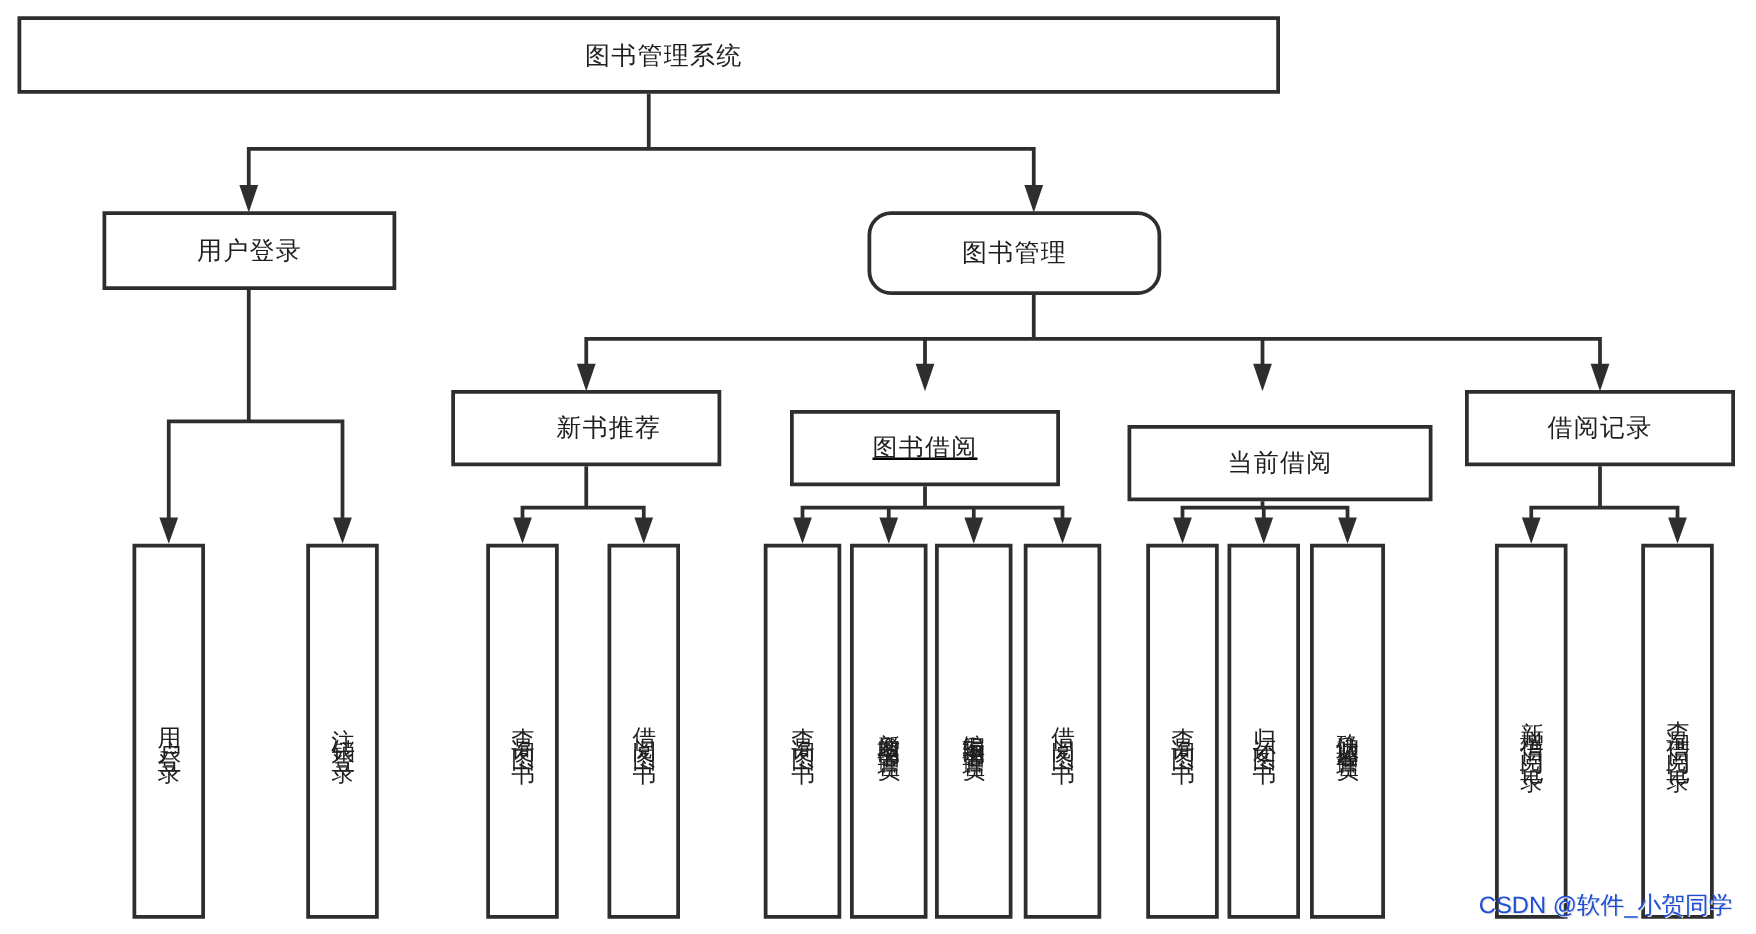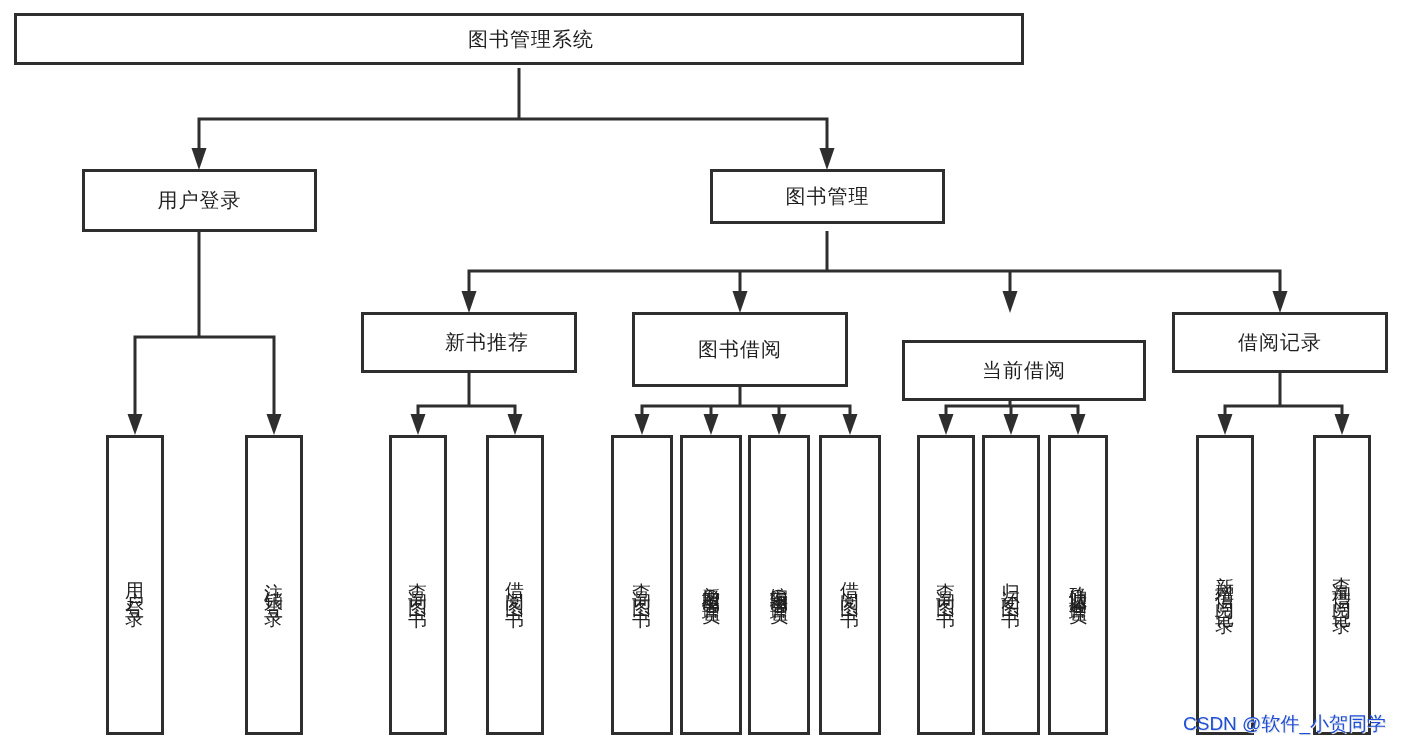--- a/index.html
+++ b/index.html
@@ -97,35 +97,35 @@
       <polygon points="771.5,414 786.5,414 779,435"></polygon>
       <polygon points="842.5,414 857.5,414 850,435"></polygon>
       <polygon points="938.5,414 953.5,414 946,435"></polygon>
       <polygon points="1003.5,414 1018.5,414 1011,435"></polygon>
       <polygon points="1070.5,414 1085.5,414 1078,435"></polygon>
       <polygon points="1217.5,414 1232.5,414 1225,435"></polygon>
       <polygon points="1334.5,414 1349.5,414 1342,435"></polygon>
     </g>
   </svg>
 
-  <div class="box" style="left:14px; top:13px; width:1010px; height:52px;padding-left:24px;">
+  <div class="box" style="left:14px; top:13px; width:1010px; height:62px;padding-left:24px;">
     <span class="h-label">图书管理系统</span>
   </div>
 
   <div class="box" style="left:82px; top:169px; width:235px; height:63px;">
     <span class="h-label">用户登录</span>
   </div>
-  <div class="box" style="left:710px; top:169px; width:235px; height:55px;">
+  <div class="box" style="left:694px; top:169px; width:235px; height:67px;border-radius:19px;">
     <span class="h-label">图书管理</span>
   </div>
 
   <div class="box" style="left:361px; top:312px; width:216px; height:61px;padding-left:36px;">
     <span class="h-label">新书推荐</span>
   </div>
-  <div class="box" style="left:632px; top:312px; width:216px; height:75px;">
+  <div class="box" style="left:632px; top:328px; width:216px; height:61px;text-decoration:underline;">
     <span class="h-label">图书借阅</span>
   </div>
   <div class="box" style="left:902px; top:312px; width:244px; height:61px;margin-top:28px;">
     <span class="h-label">当前借阅</span>
   </div>
   <div class="box" style="left:1172px; top:312px; width:216px; height:61px;">
     <span class="h-label">借阅记录</span>
   </div>
 
   <div class="box" style="left:106px; top:435px; width:58px; height:300px;">

